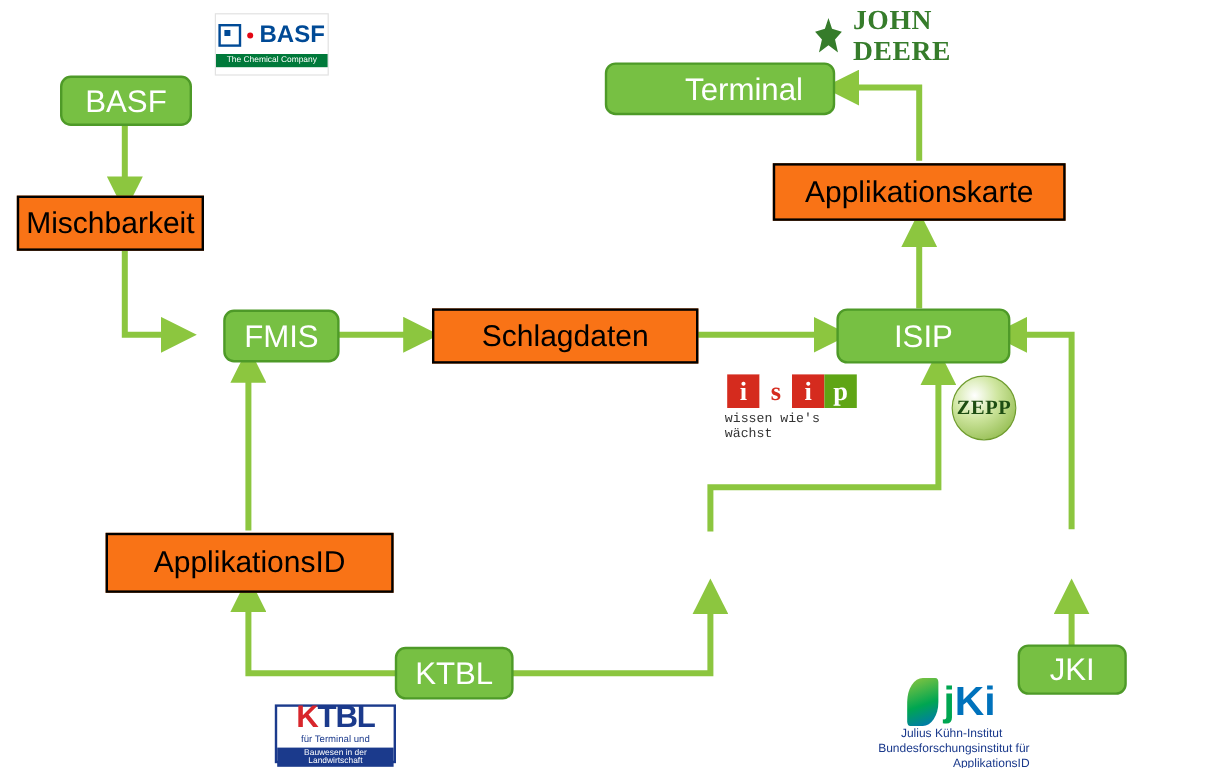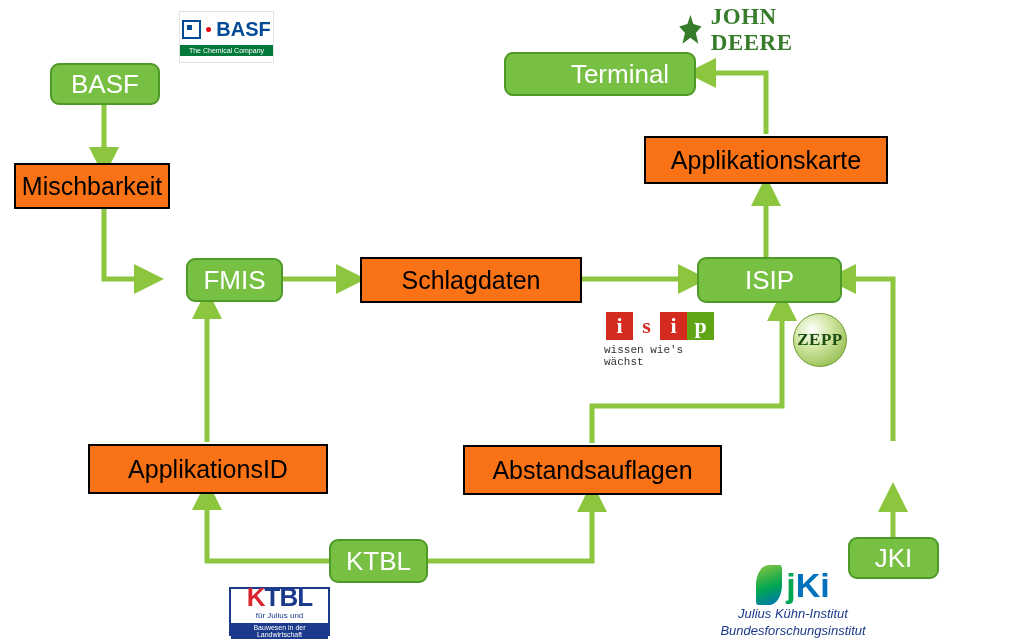--- a/index.html
+++ b/index.html
@@ -221,26 +221,25 @@
   }
   .jki-word {
     font-family: "Liberation Sans", sans-serif;
     font-size: 34px;
     font-weight: bold;
     color: #0072bc;
     line-height: 1;
   }
   .jki-word .j-green { color: #00a651; }
   .jki-sub {
-    font-size: 13px;
+    font-size: 10px;
     color: #1b3a8c;
     text-align: right;
     line-height: 1.2;
     margin-top: 1px;
-    font-style: italic;
   }
 </style>
 </head>
 <body>
 
 <div id="canvas">
 
   <svg id="arrows" viewBox="0 0 1024 640">
     <defs>
       <marker id="ah" markerWidth="6" markerHeight="6" refX="3.2" refY="3" orient="auto">
@@ -300,23 +299,20 @@
   </div>
 
   <div class="node node-green" style="left:504px; top:52px; width:192px; height:44px;padding-left:40px;">
     <span>Terminal</span>
   </div>
 
   <div class="node node-white" style="left:88px; top:444px; width:240px; height:50px;">
     <span>ApplikationsID</span>
   </div>
 
-  <div class="node node-white" style="left:463px; top:445px; width:259px; height:50px;">
-    <span>Abstandsauflagen</span>
-  </div>
 
 
   <div class="node node-green" style="left:329px; top:539px; width:99px; height:44px;">
     <span>KTBL</span>
   </div>
 
   <div class="node node-green" style="left:848px; top:537px; width:91px; height:42px;">
     <span>JKI</span>
   </div>
 
@@ -343,21 +339,21 @@
     </div>
     <div class="isip-tag">wissen wie's wächst</div>
   </div>
 
   <div class="logo zepp-logo" style="left:793px; top:313px;">
     <span class="zepp-word">ZEPP</span>
   </div>
 
   <div class="logo ktbl-logo" style="left:229px; top:587px; width:101px; height:49px;">
     <div class="ktbl-word"><span class="k-red">K</span><span>TBL</span></div>
-    <div class="ktbl-sub1">für Julius und</div>
+    <div class="ktbl-sub1">für Terminal und</div>
     <div class="ktbl-sub2">Bauwesen in der Landwirtschaft</div>
   </div>
 
   <div class="logo jki-logo" style="left:728px; top:565px; width:130px; height:66px;">
     <div class="jki-top">
       <span class="jki-leaf"></span>
       <span class="jki-word"><span class="j-green">j</span>Ki</span>
     </div>
     <div class="jki-sub bold">Julius Kühn-Institut</div>
     <div class="jki-sub">Bundesforschungsinstitut für ApplikationsID</div>

